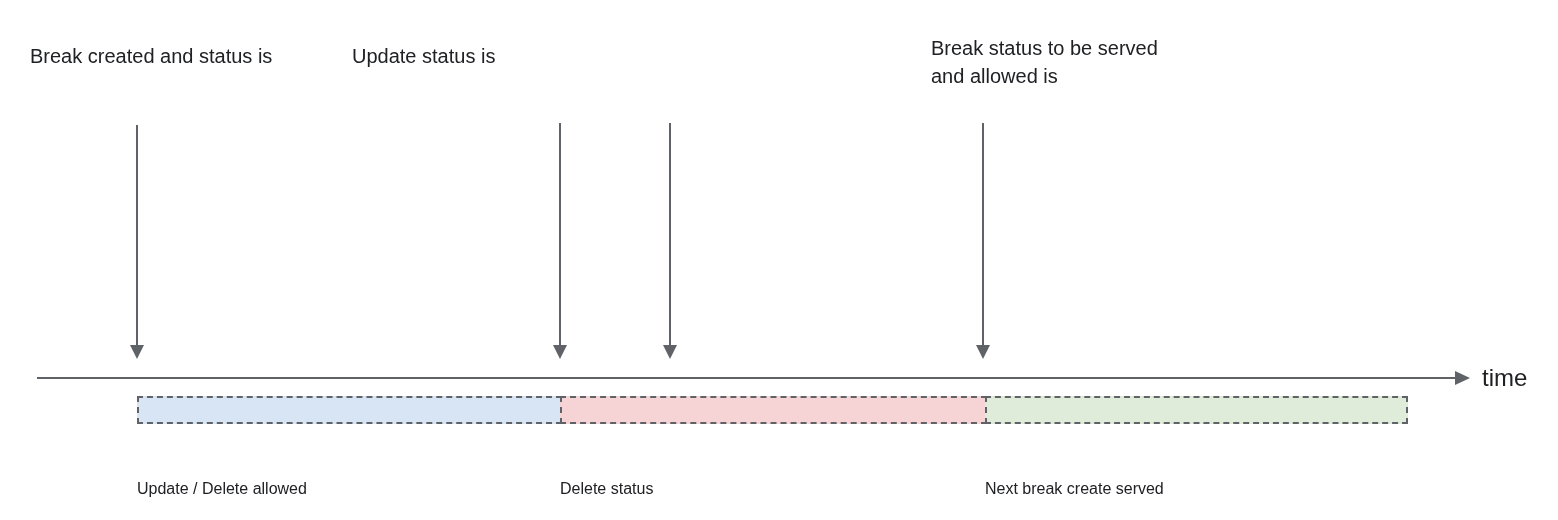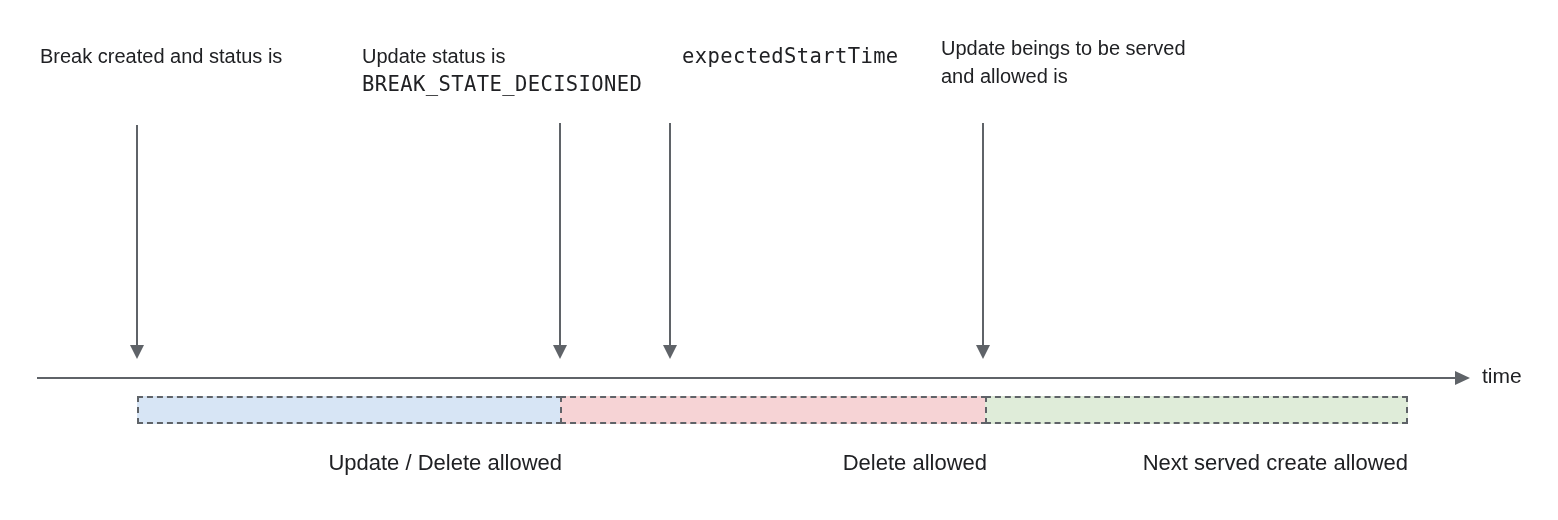--- a/index.html
+++ b/index.html
@@ -9,21 +9,20 @@
     background:#ffffff;
     overflow:hidden;
     font-family:"Liberation Sans", sans-serif;
     color:#202124;
   }
   .annotation{
     position:absolute;
     font-size:20px;
     line-height:28px;
     white-space:nowrap;
-    margin-left:10px;
   }
   .annotation .code{
     font-family:"DejaVu Sans Mono","Liberation Mono",monospace;
     font-size:20.5px;
     letter-spacing:0.4px;
   }
   .varrow{position:absolute;width:14px;}
   .varrow .shaft{
     position:absolute;left:6px;top:0;
     width:2px;background:#5f6368;
@@ -41,59 +40,57 @@
   }
   .timeline-head{
     position:absolute;left:1455px;top:371px;
     width:0;height:0;
     border-top:7px solid transparent;
     border-bottom:7px solid transparent;
     border-left:15px solid #5f6368;
   }
   .time-label{
     position:absolute;left:1482px;top:364px;
-    font-size:21px;
+    font-size:24px;
   }
   .segment{
     position:absolute;top:396px;height:28px;
     box-sizing:border-box;
     border:2px dashed #5f6368;
   }
   .seg-blue{left:137px;width:425px;background:#d7e5f5;}
   .seg-red{left:560px;width:427px;background:#f6d3d5;}
   .seg-green{left:985px;width:423px;background:#dfecd9;}
   .seg-label{
-    position:absolute;top:450px;
-    font-size:22px;
-    text-align:right;
+    position:absolute;top:480px;
+    font-size:16px;
+    text-align:left;
   }
   .lbl-1{left:137px;width:425px;}
   .lbl-2{left:560px;width:427px;}
   .lbl-3{left:985px;width:423px;}
 </style>
 </head>
 <body>
 
 <div class="canvas">
 
   <div class="annotation" style="left:30px;top:42px;">
     <div>Break created and status is</div>
   </div>
 
   <div class="annotation" style="left:352px;top:42px;">
     <div>Update status is</div>
-    <div class="code">BREAK_STATE_DECISIONED</div>
   </div>
 
   <div class="annotation" style="left:672px;top:42px;">
-    <div class="code">expectedStartTime</div>
   </div>
 
   <div class="annotation" style="left:931px;top:34px;">
-    <div>Update beings to be served</div>
+    <div>Break status to be served</div>
     <div>and allowed is</div>
   </div>
 
   <div class="varrow" style="left:130px;top:125px;height:234px;">
     <div class="shaft" style="height:221px;"></div>
       <div class="head" style="top:220px;"></div>
   </div>
   <div class="varrow" style="left:553px;top:123px;height:236px;">
     <div class="shaft" style="height:223px;"></div>
       <div class="head" style="top:222px;"></div>
@@ -109,16 +106,16 @@
 
   <div class="timeline-line"></div>
   <div class="timeline-head"></div>
   <div class="time-label">time</div>
 
   <div class="segment seg-blue"></div>
   <div class="segment seg-red"></div>
   <div class="segment seg-green"></div>
 
   <div class="seg-label lbl-1">Update / Delete allowed</div>
-  <div class="seg-label lbl-2">Delete allowed</div>
-  <div class="seg-label lbl-3">Next served create allowed</div>
+  <div class="seg-label lbl-2">Delete status</div>
+  <div class="seg-label lbl-3">Next break create served</div>
 
 </div>
 
 </body></html>

